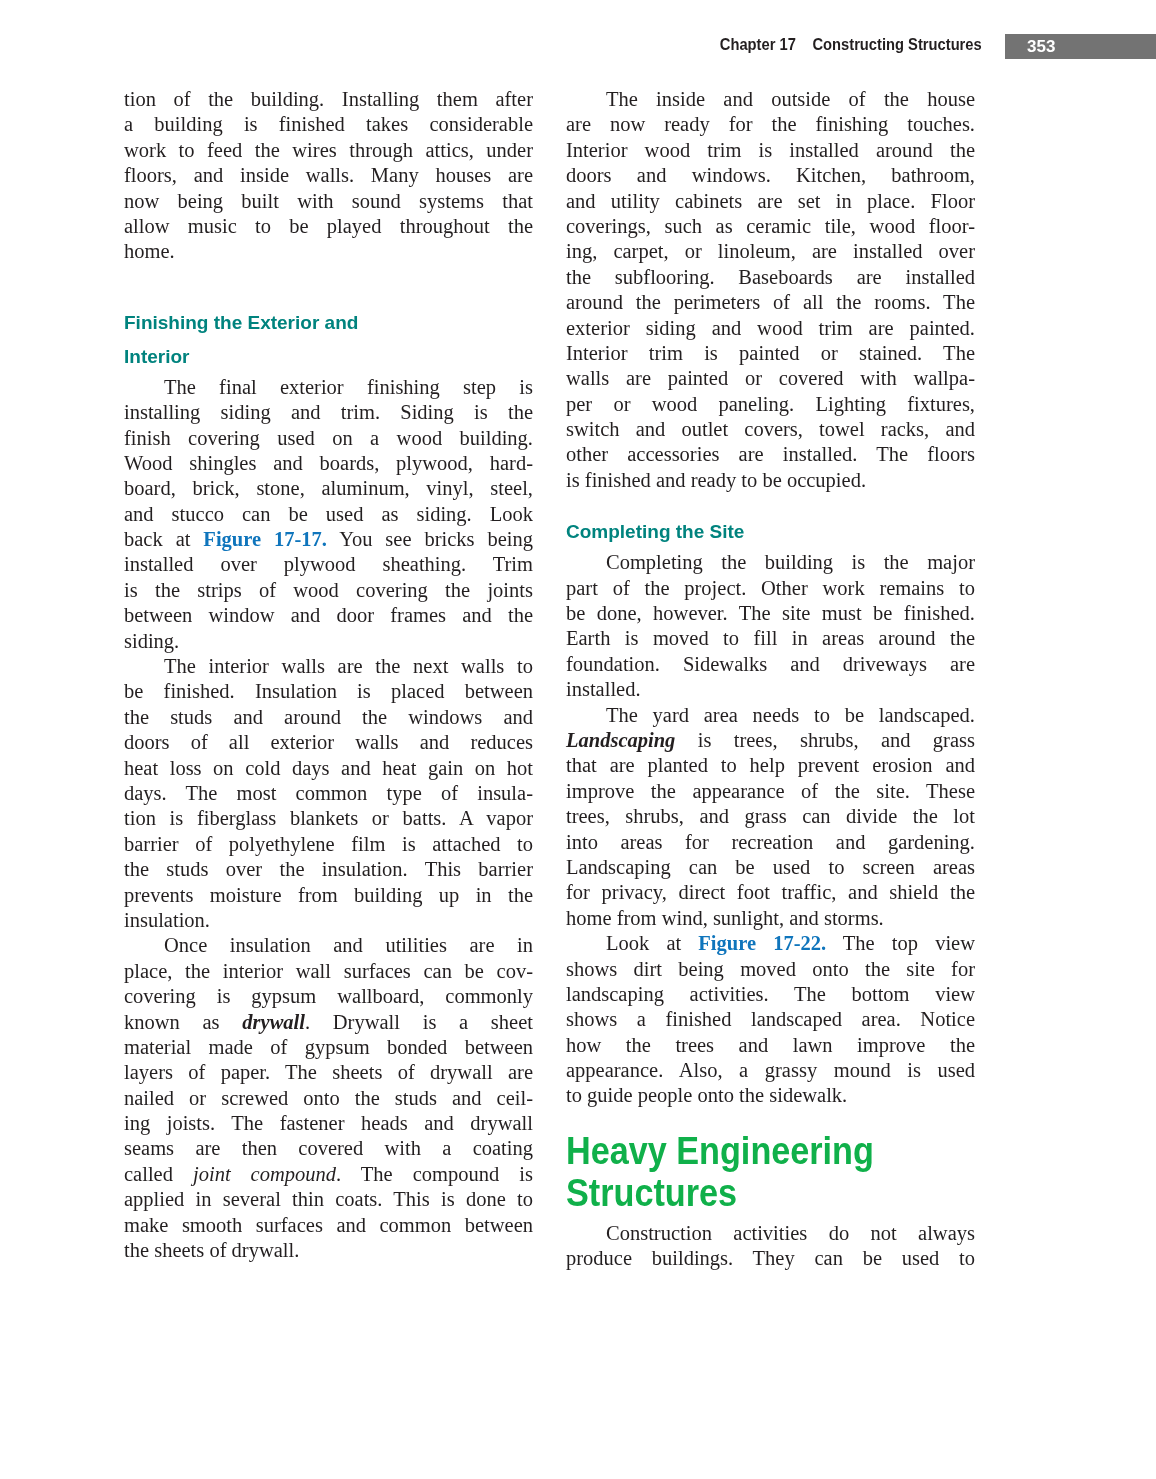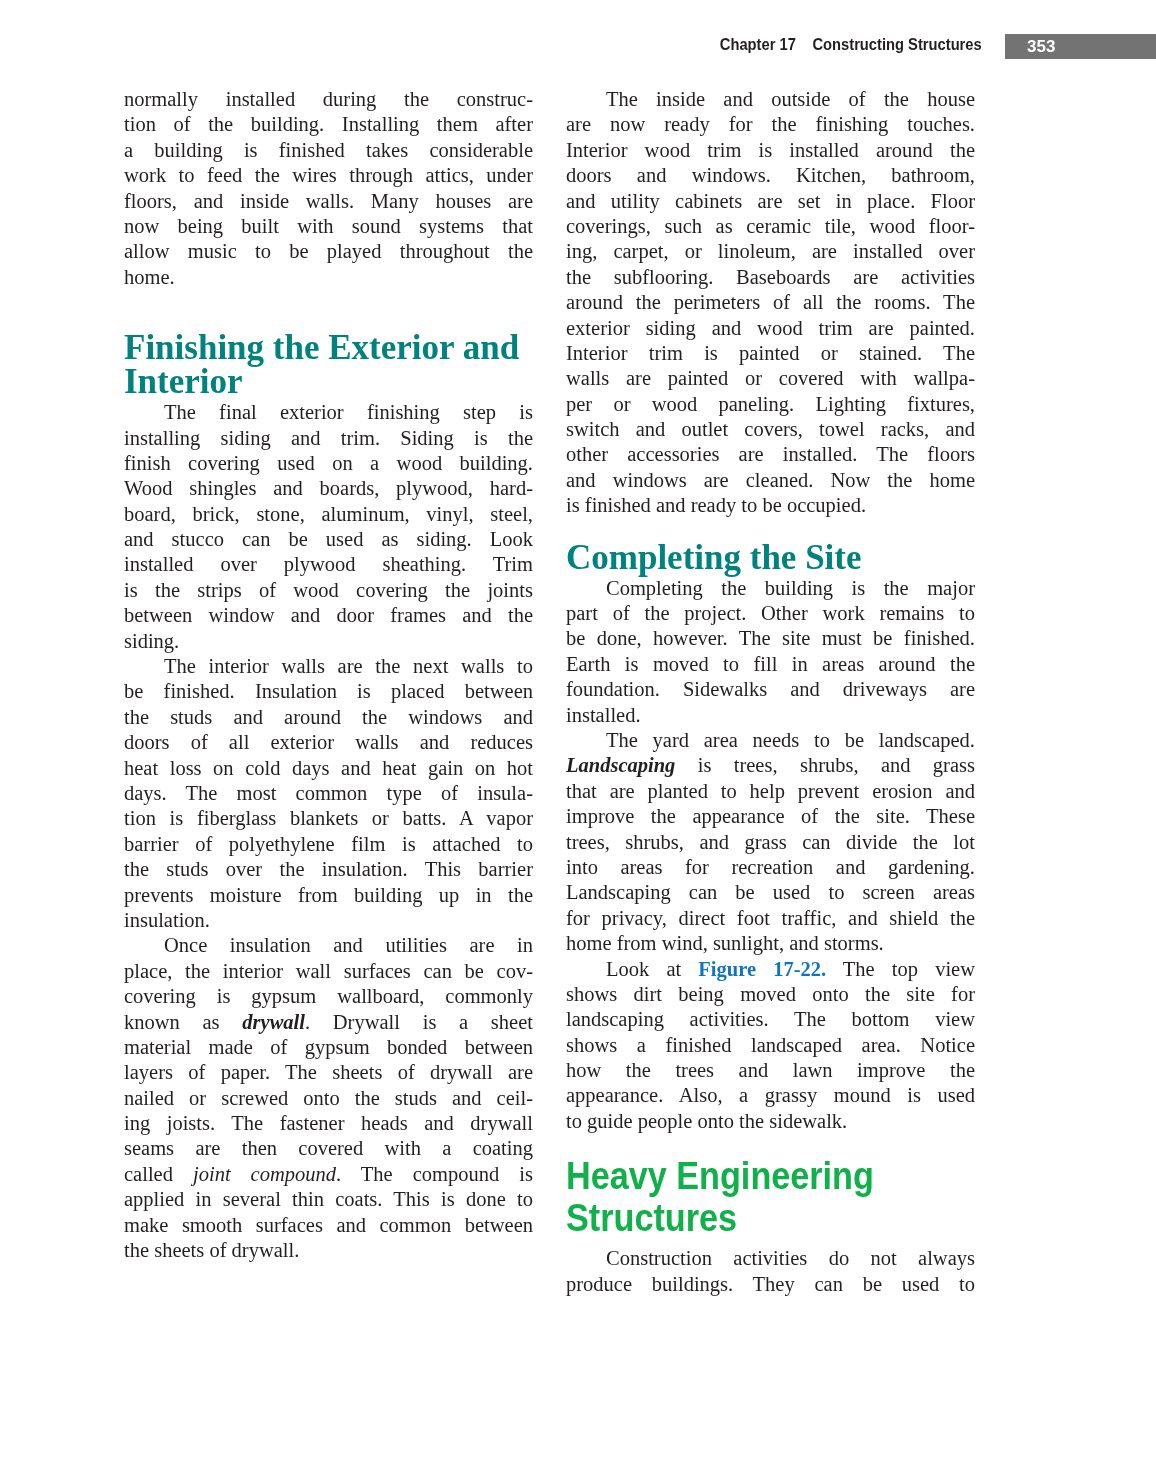--- a/index.html
+++ b/index.html
@@ -32,22 +32,22 @@
     text-align: justify; text-align-last: justify; white-space: nowrap;
     overflow: visible;
   }
   .line.last { text-align-last: left; }
   .line.indent { padding-left: 40px; }
   .line span { white-space: pre; }
   .fig { color: #0f75bc; font-weight: bold; }
   .term { font-weight: bold; font-style: italic; }
   .ital { font-style: italic; }
   .h2 {
-    font-family: Liberation Serif, serif; font-weight: bold;
-    color: #00837e; font-size: 35px; line-height: 34px;
+    font-family: Liberation Sans, sans-serif; font-weight: bold;
+    color: #00837e; font-size: 19px; line-height: 34px;
   }
   .h1 {
     font-family: "Liberation Sans", sans-serif; font-weight: bold;
     color: #10b04a; font-size: 38px; line-height: 42px;
     transform: scaleX(0.9); transform-origin: left center; white-space: nowrap;
   }
 </style>
 </head>
 <body>
 
@@ -55,21 +55,20 @@
   <div class="running-head">
     <span class="chap">Chapter 17</span><span>Constructing Structures</span>
   </div>
   <div class="page-tab">
     <span class="page-num">353</span>
   </div>
 </div>
 
 <div class="col col-left">
   <div>
-    <div class="line">normally installed during the construc-</div>
     <div class="line">tion of the building. Installing them after</div>
     <div class="line">a building is finished takes considerable</div>
     <div class="line">work to feed the wires through attics, under</div>
     <div class="line">floors, and inside walls. Many houses are</div>
     <div class="line">now being built with sound systems that</div>
     <div class="line">allow music to be played throughout the</div>
     <div class="line last">home.</div>
   </div>
 
   <div style="height:41px"></div>
@@ -79,20 +78,21 @@
   </div>
   <div style="height:1px"></div>
 
   <div>
     <div class="line indent">The final exterior finishing step is</div>
     <div class="line">installing siding and trim. Siding is the</div>
     <div class="line">finish covering used on a wood building.</div>
     <div class="line">Wood shingles and boards, plywood, hard-</div>
     <div class="line">board, brick, stone, aluminum, vinyl, steel,</div>
     <div class="line">and stucco can be used as siding. Look</div>
+    <div class="line"><span>back at </span><span class="fig">Figure 17-17.</span><span> You see bricks being</span></div>
     <div class="line">installed over plywood sheathing. Trim</div>
     <div class="line">is the strips of wood covering the joints</div>
     <div class="line">between window and door frames and the</div>
     <div class="line last">siding.</div>
   </div>
 
   <div>
     <div class="line indent">The interior walls are the next walls to</div>
     <div class="line">be finished. Insulation is placed between</div>
     <div class="line">the studs and around the windows and</div>
@@ -125,29 +125,28 @@
 
 <div class="col col-right">
   <div>
     <div class="line indent">The inside and outside of the house</div>
     <div class="line">are now ready for the finishing touches.</div>
     <div class="line">Interior wood trim is installed around the</div>
     <div class="line">doors and windows. Kitchen, bathroom,</div>
     <div class="line">and utility cabinets are set in place. Floor</div>
     <div class="line">coverings, such as ceramic tile, wood floor-</div>
     <div class="line">ing, carpet, or linoleum, are installed over</div>
-    <div class="line">the subflooring. Baseboards are activities</div>
+    <div class="line">the subflooring. Baseboards are installed</div>
     <div class="line">around the perimeters of all the rooms. The</div>
     <div class="line">exterior siding and wood trim are painted.</div>
     <div class="line">Interior trim is painted or stained. The</div>
     <div class="line">walls are painted or covered with wallpa-</div>
     <div class="line">per or wood paneling. Lighting fixtures,</div>
     <div class="line">switch and outlet covers, towel racks, and</div>
     <div class="line">other accessories are installed. The floors</div>
-    <div class="line">and windows are cleaned. Now the home</div>
     <div class="line last">is finished and ready to be occupied.</div>
   </div>
 
   <div style="height:22px"></div>
   <div class="h2">Completing the Site</div>
   <div style="height:1px"></div>
 
   <div>
     <div class="line indent">Completing the building is the major</div>
     <div class="line">part of the project. Other work remains to</div>

